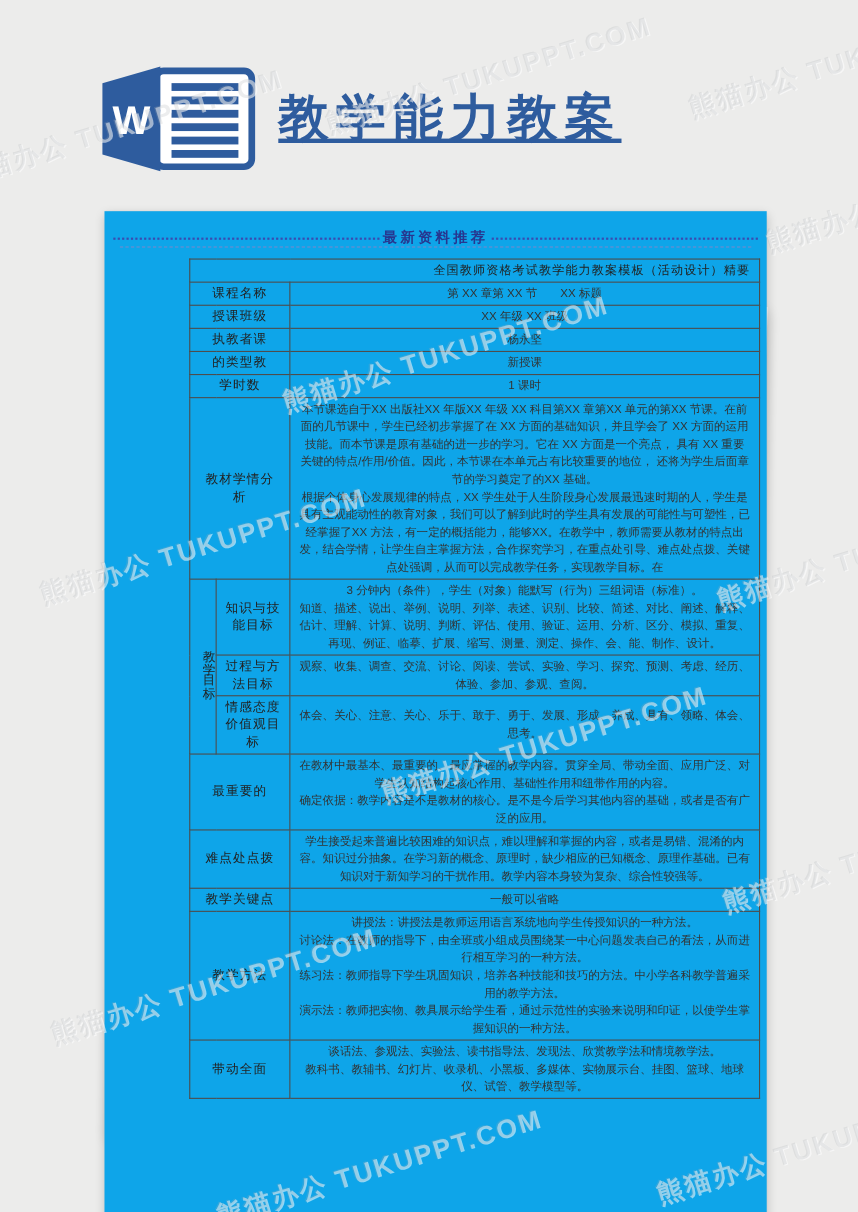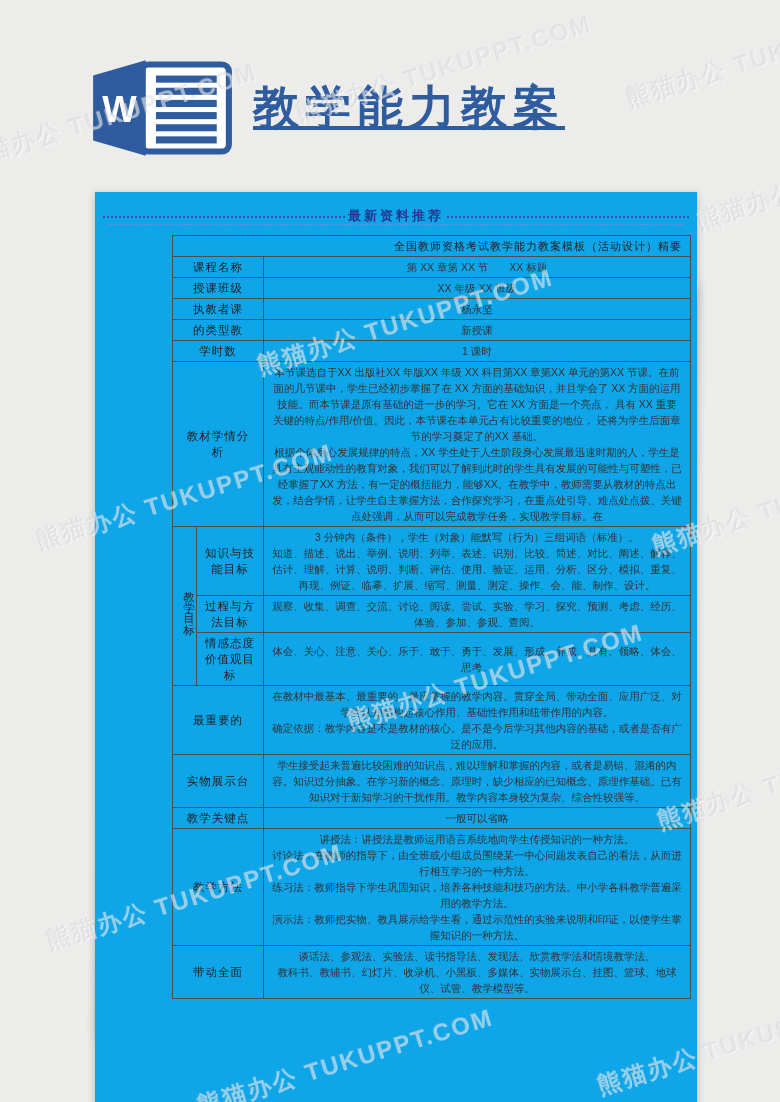--- a/index.html
+++ b/index.html
@@ -160,21 +160,21 @@
       <td class="lbl">情感态度价值观目标</td>
       <td class="txt pre">体会、关心、注意、关心、乐于、敢于、勇于、发展、形成、养成、具有、领略、体会、思考。</td>
     </tr>
 
     <tr>
       <td class="lbl" colspan="2">最重要的</td>
       <td class="txt pre">在教材中最基本、最重要的、最应掌握的教学内容。贯穿全局、带动全面、应用广泛、对学生认知结构起核心作用、基础性作用和纽带作用的内容。
 确定依据：教学内容是不是教材的核心。是不是今后学习其他内容的基础，或者是否有广泛的应用。</td>
     </tr>
     <tr>
-      <td class="lbl" colspan="2">实物展示台</td>
+      <td class="lbl" colspan="2">难点处点拨</td>
       <td class="txt pre">学生接受起来普遍比较困难的知识点，难以理解和掌握的内容，或者是易错、混淆的内容。知识过分抽象。在学习新的概念、原理时，缺少相应的已知概念、原理作基础。已有知识对于新知学习的干扰作用。教学内容本身较为复杂、综合性较强等。</td>
     </tr>
     <tr>
       <td class="lbl" colspan="2">教学关键点</td>
       <td class="txt pre">一般可以省略</td>
     </tr>
     <tr>
       <td class="lbl" colspan="2">教学方法</td>
       <td class="txt pre">讲授法：讲授法是教师运用语言系统地向学生传授知识的一种方法。
 讨论法：在教师的指导下，由全班或小组成员围绕某一中心问题发表自己的看法，从而进行相互学习的一种方法。

